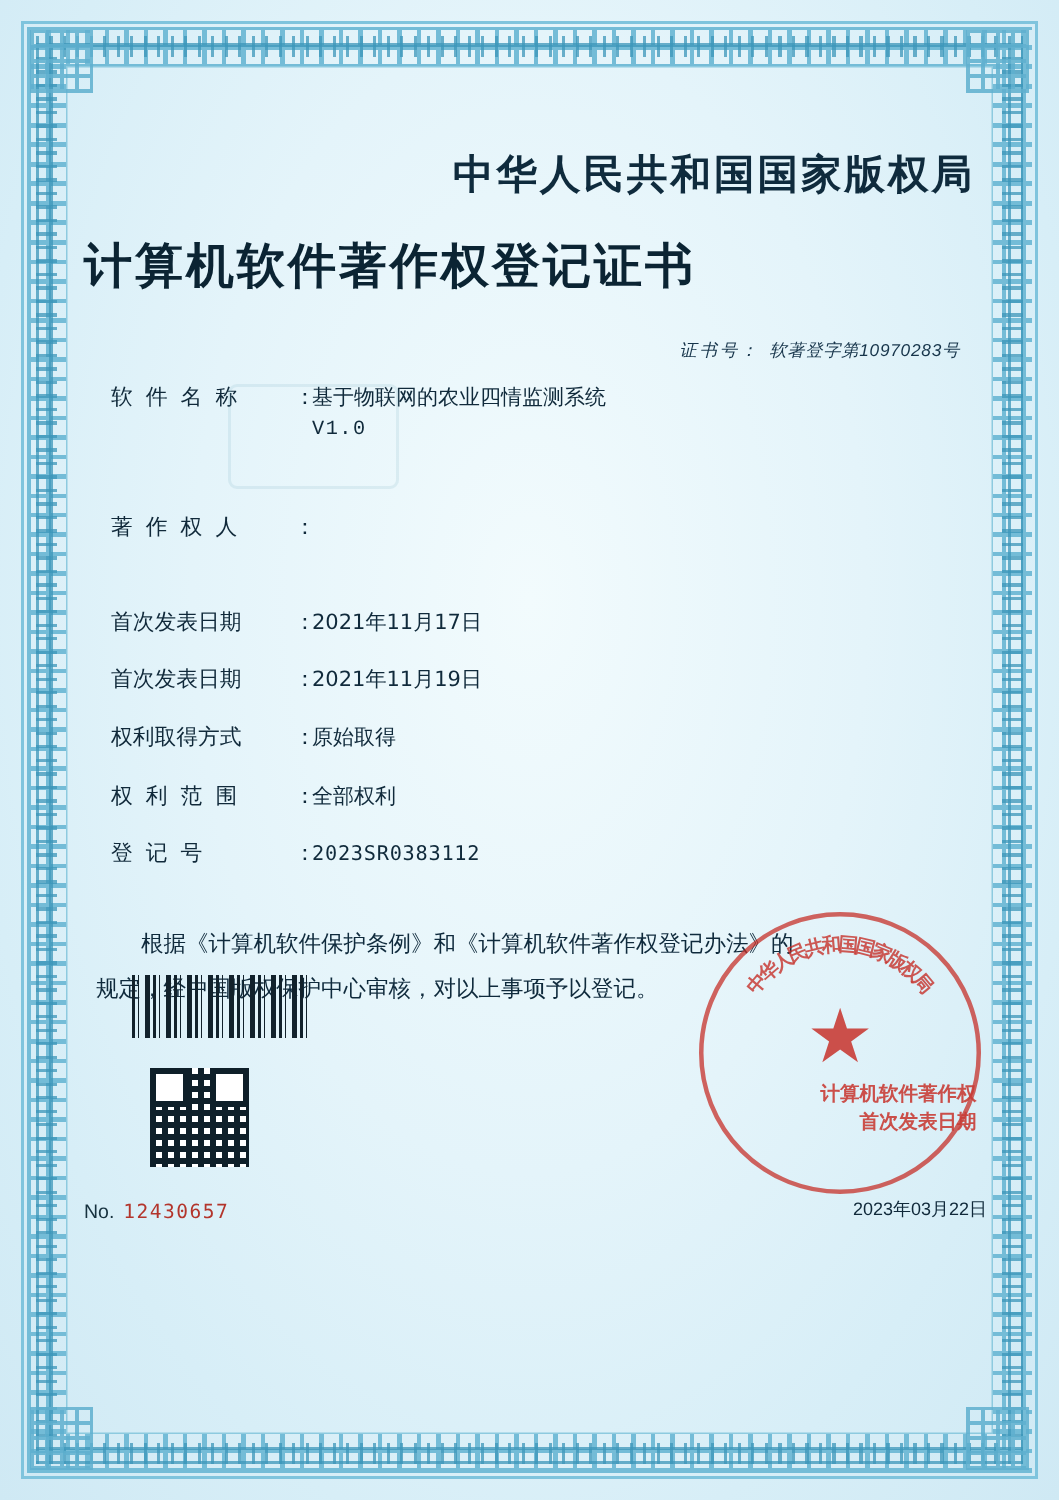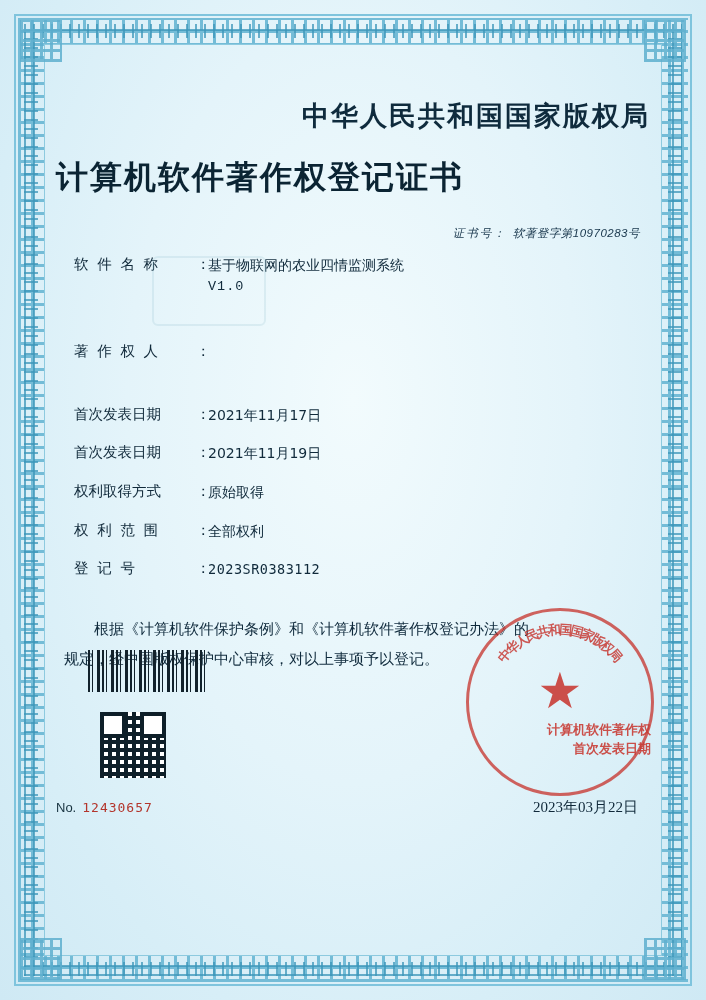--- a/index.html
+++ b/index.html
@@ -212,24 +212,24 @@
   }
   .serial .num {
     color: #b3352c;
     font-family: "DejaVu Sans Mono", monospace;
     letter-spacing: 1px;
     margin-left: 6px;
   }
 
   .issue-date {
     position: absolute;
-    right: 68px;
+    right: 48px;
     top: 798px;
-    font-size: 15px;
-    font-family: Liberation Serif, serif;
+    font-size: 12px;
+    font-family: Liberation Sans, sans-serif;
     color: #10293a;
   }
 
   
   .seal {
     position: absolute;
     right: 52px;
     top: 608px;
     width: 182px;
     height: 182px;

